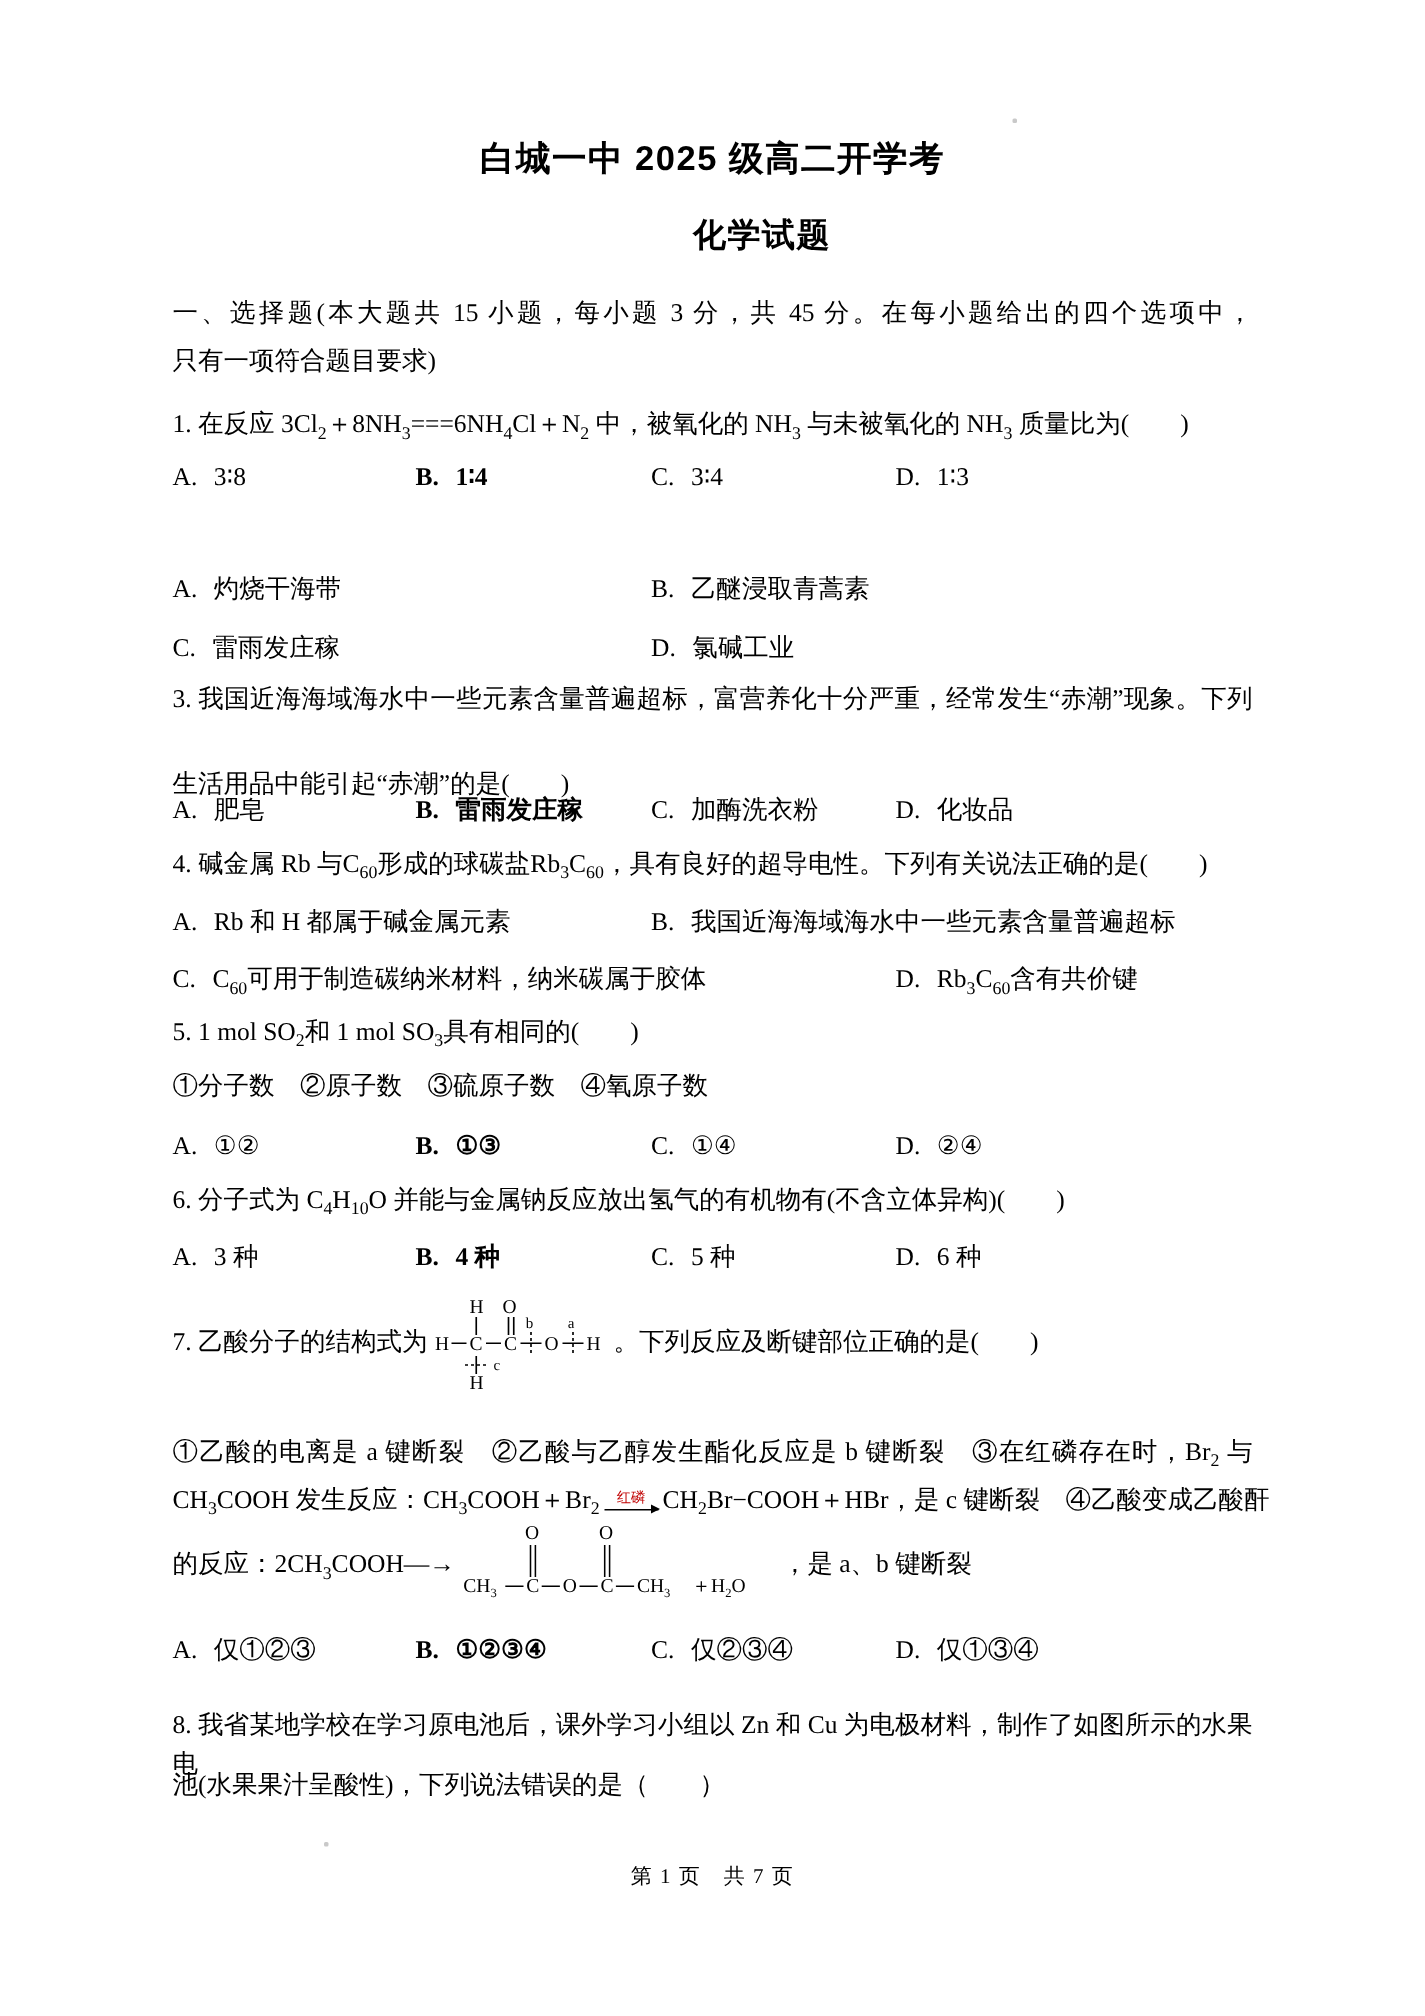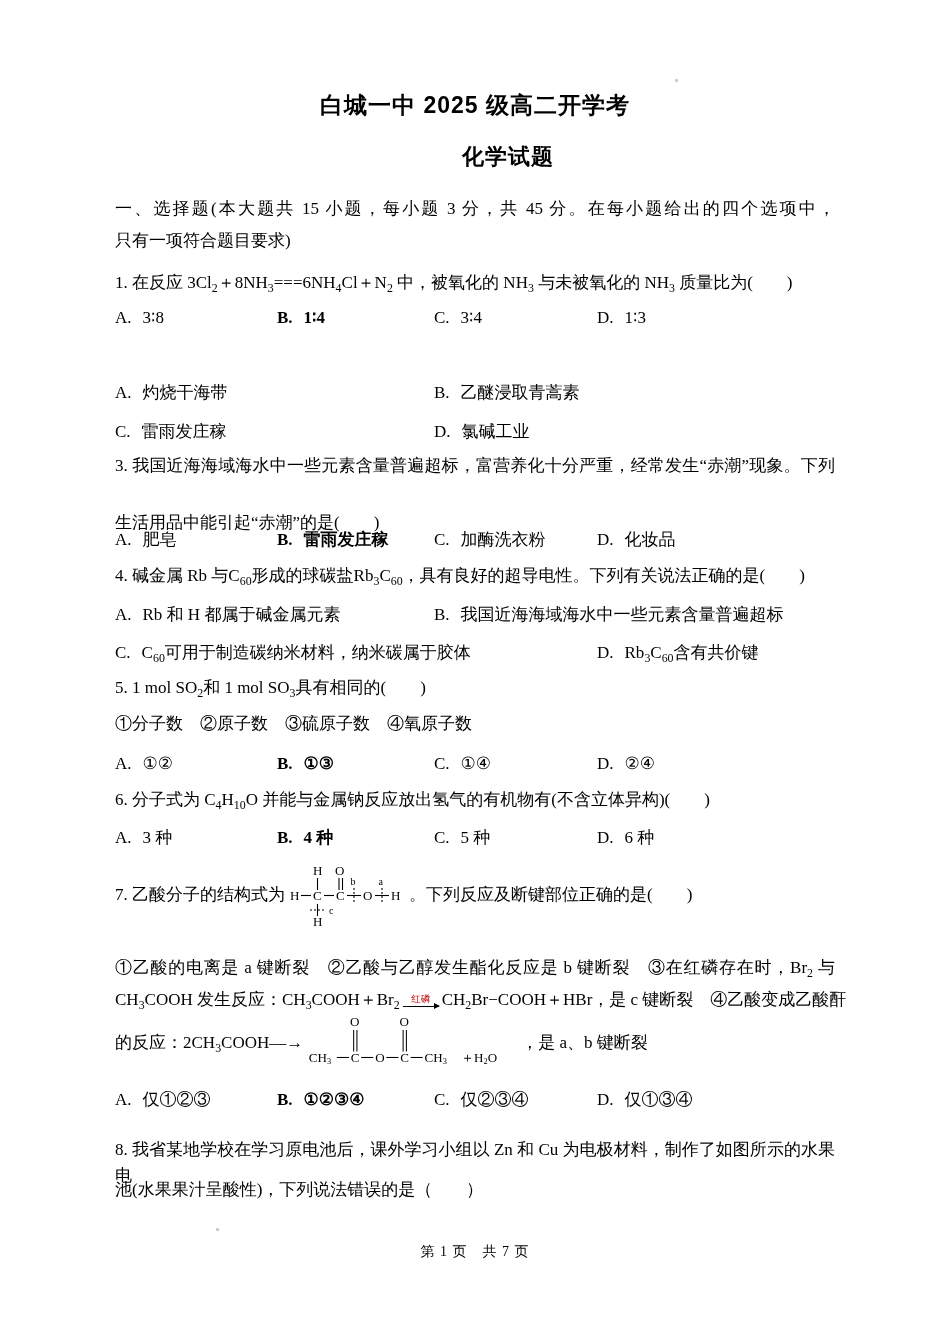--- a/index.html
+++ b/index.html
@@ -16,21 +16,21 @@
         font-size:17px;white-space:nowrap;}
   .wrapline{white-space:normal;}
   .full{text-align:justify;text-align-last:justify;}
   .flexline{display:flex;align-items:center;white-space:nowrap;}
   .opt{position:absolute;top:0;}
   .ca{left:0;} .cb{left:162px;font-weight:bold;} .cc{left:319px;text-align:center;} .cd{left:482px;}
   .ok{margin-right:11px;}
   sub{font-size:70%;line-height:0;}
   .rxnarrow{display:inline-flex;flex-direction:column;align-items:center;margin:0 3px;}
   .rxnarrow .cond{font-size:9.5px;line-height:10px;color:#c00000;
-                  font-family:Liberation Sans, sans-serif;}
+                  font-family:Liberation Mono, monospace;}
   .rxnarrow .shaft{display:block;width:36px;height:0;border-top:1.3px solid #000;position:relative;margin-top:2px;}
   .rxnarrow .shaft::after{content:"";position:absolute;right:-1px;top:-4px;
       border-left:6px solid #000;border-top:3.5px solid transparent;border-bottom:3.5px solid transparent;}
   svg text{font-family:"Liberation Serif","DejaVu Serif",serif;fill:#000;}
   .struct{flex:0 0 auto;margin:0 3px;}
   .footer{top:1242px;height:20px;line-height:20px;font-size:14px;letter-spacing:1px;}
   .speck{position:absolute;width:3px;height:3px;background:#c9c9c9;border-radius:1px;}
 </style>
 </head>
 <body>

